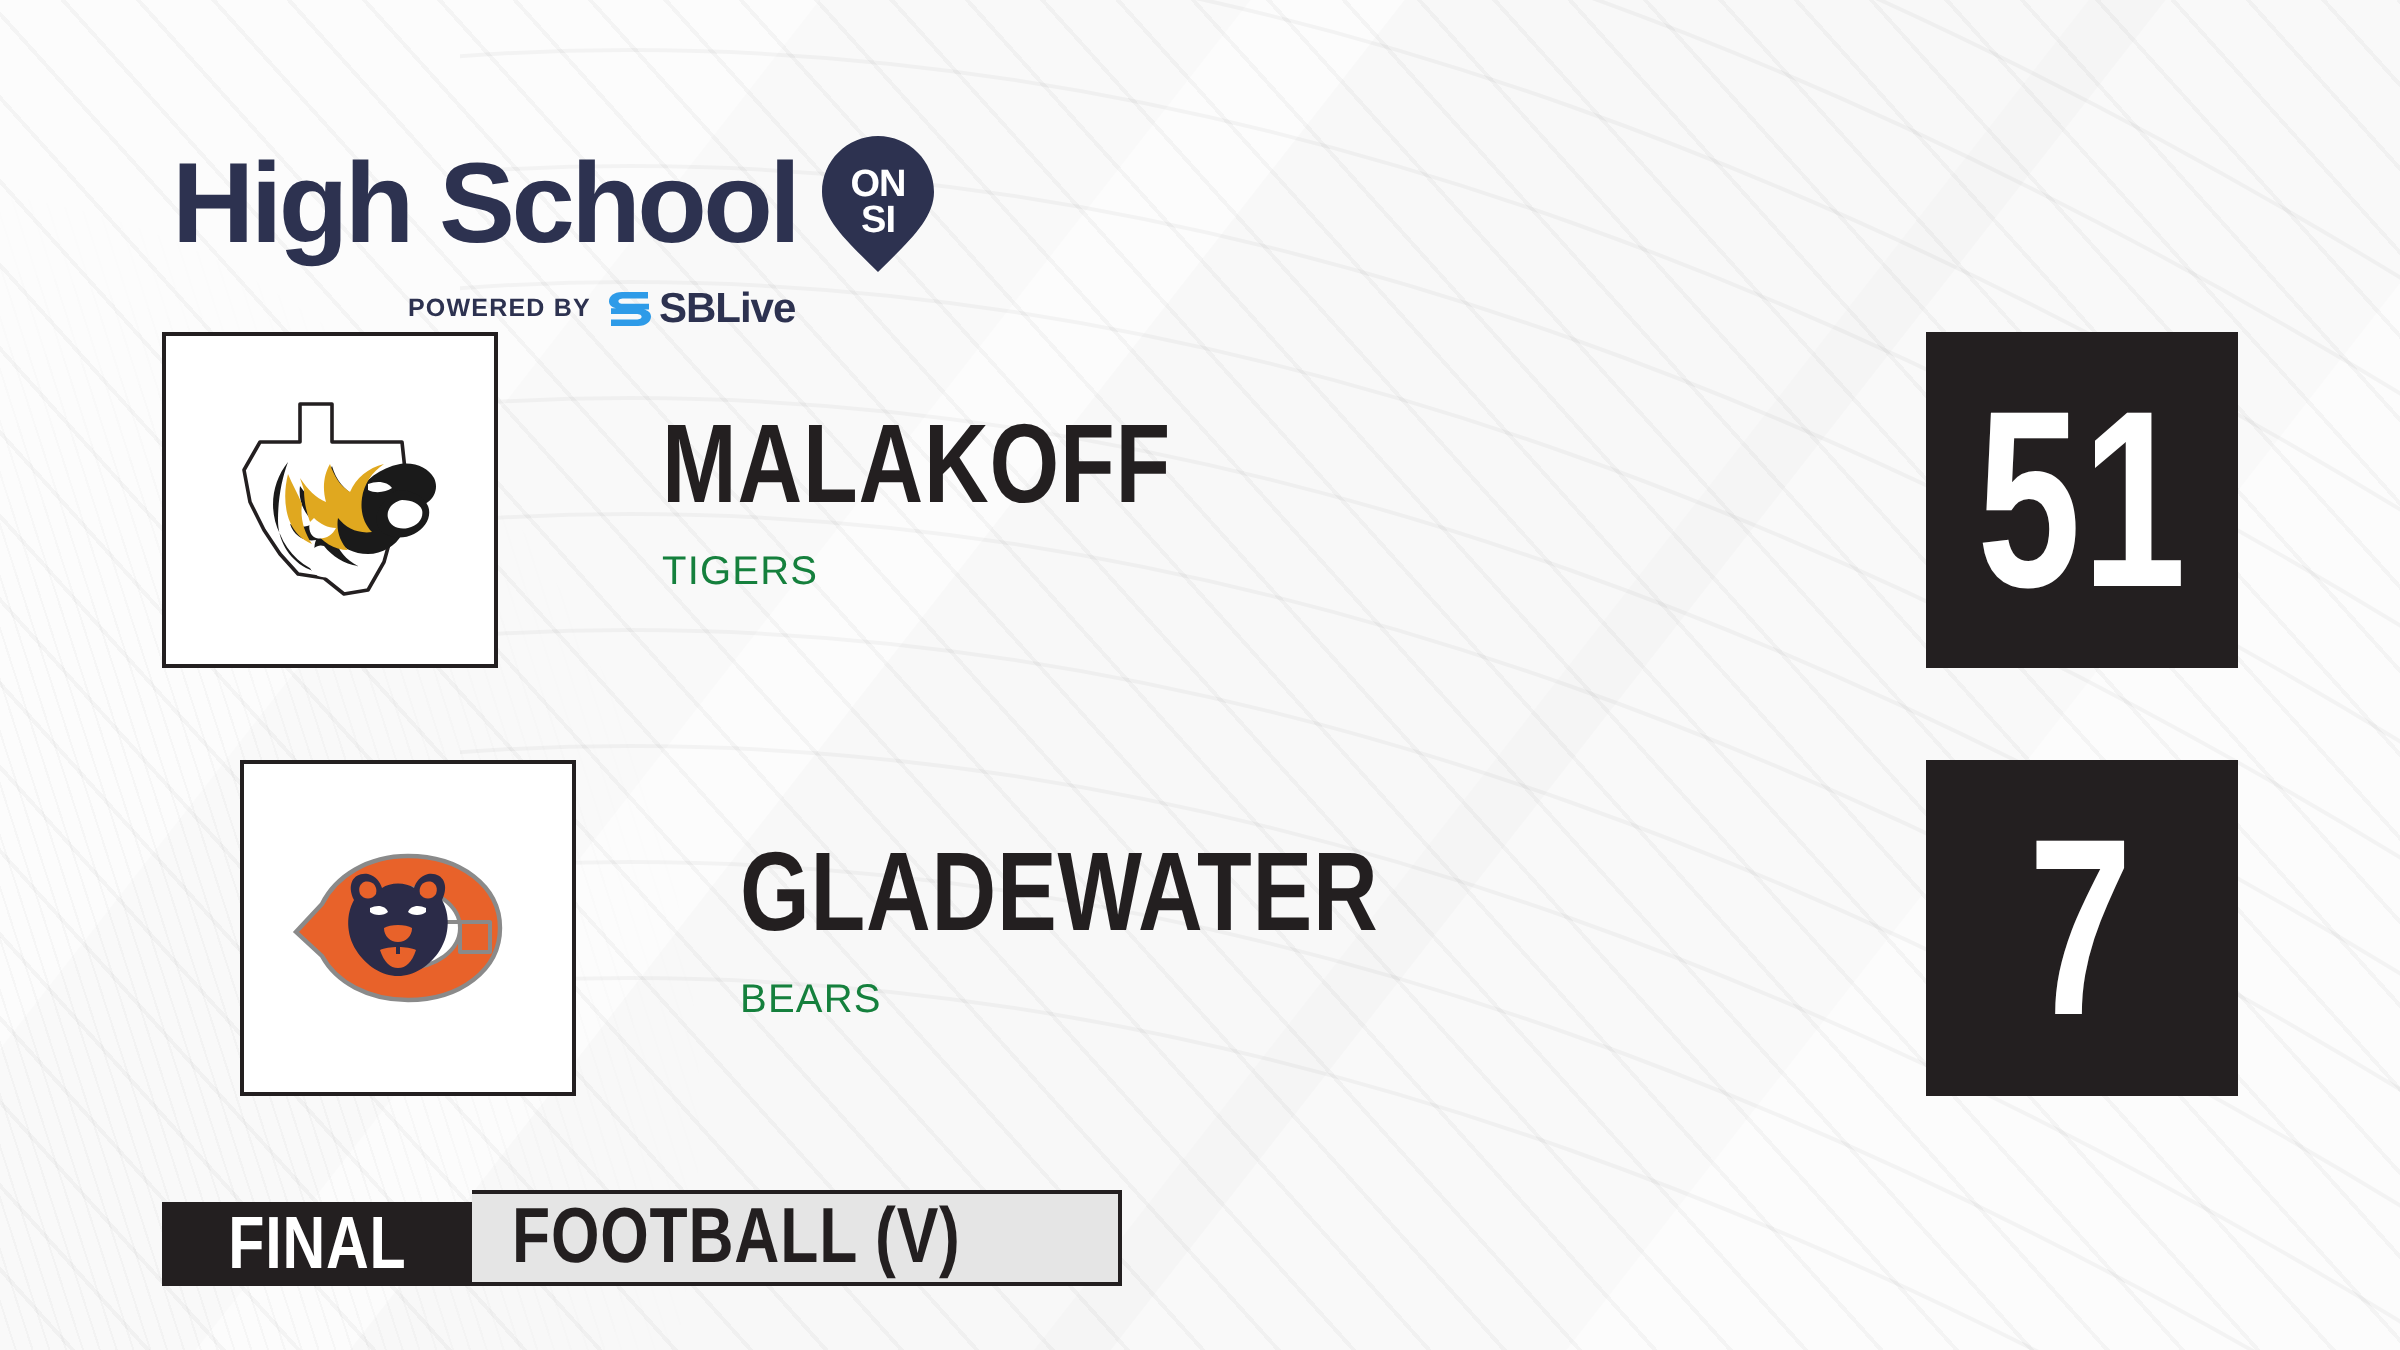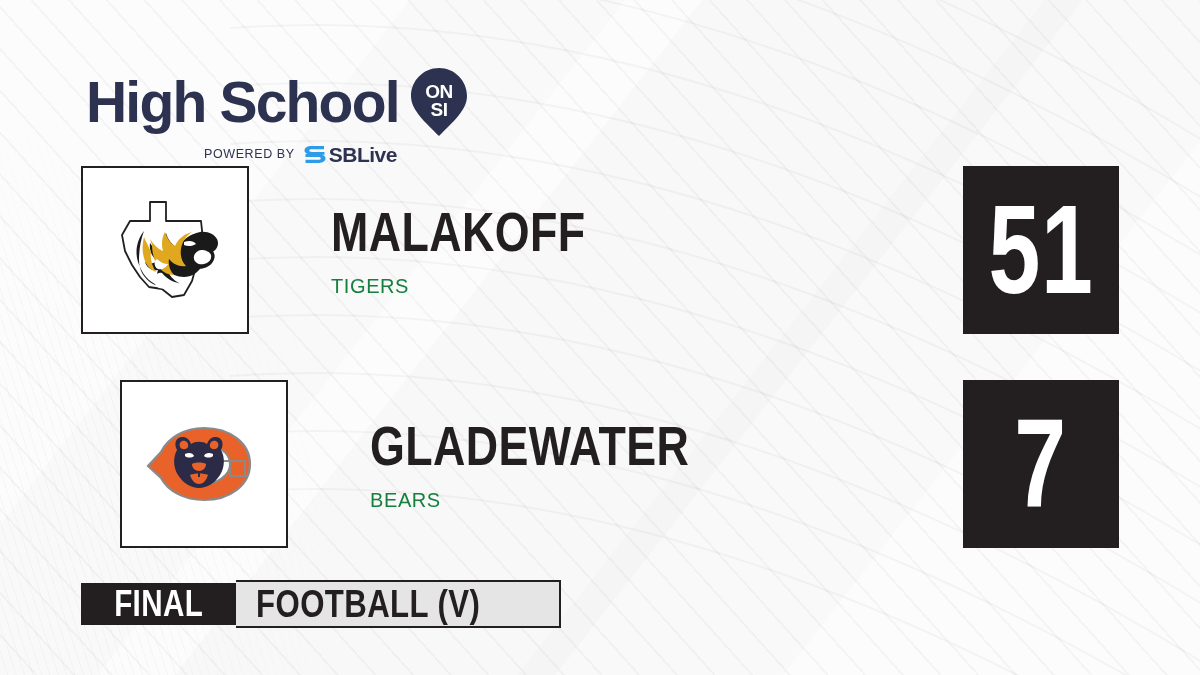--- a/index.html
+++ b/index.html
@@ -97,21 +97,21 @@
 
   .powered {
     display: flex;
     align-items: center;
     gap: 9px;
     margin-top: 6px;
     margin-left: 118px;
   }
   .powered-label {
     font-size: 12.5px;
-    font-weight: 400;
+    font-weight: 700;
     letter-spacing: 0.6px;
     color: #2d3250;
     line-height: 1;
   }
   .sblive {
     display: flex;
     align-items: center;
     gap: 3px;
   }
   .sblive-bolt { width: 22px; height: 19px; display:block; }
@@ -193,21 +193,21 @@
     transform-origin: center center;
   }
 
   
   .status-bar {
     position: absolute;
     left: 81px;
     top: 564px;
     height: 79px;
     display: flex;
-    align-items: center;
+    align-items: flex-end;
   }
   .status-final {
     background: #231f20;
     color: #ffffff;
     display: flex;
     align-items: center;
     justify-content: center;
     padding: 0 22px;
     font-size: 37px;
     font-weight: 700;

